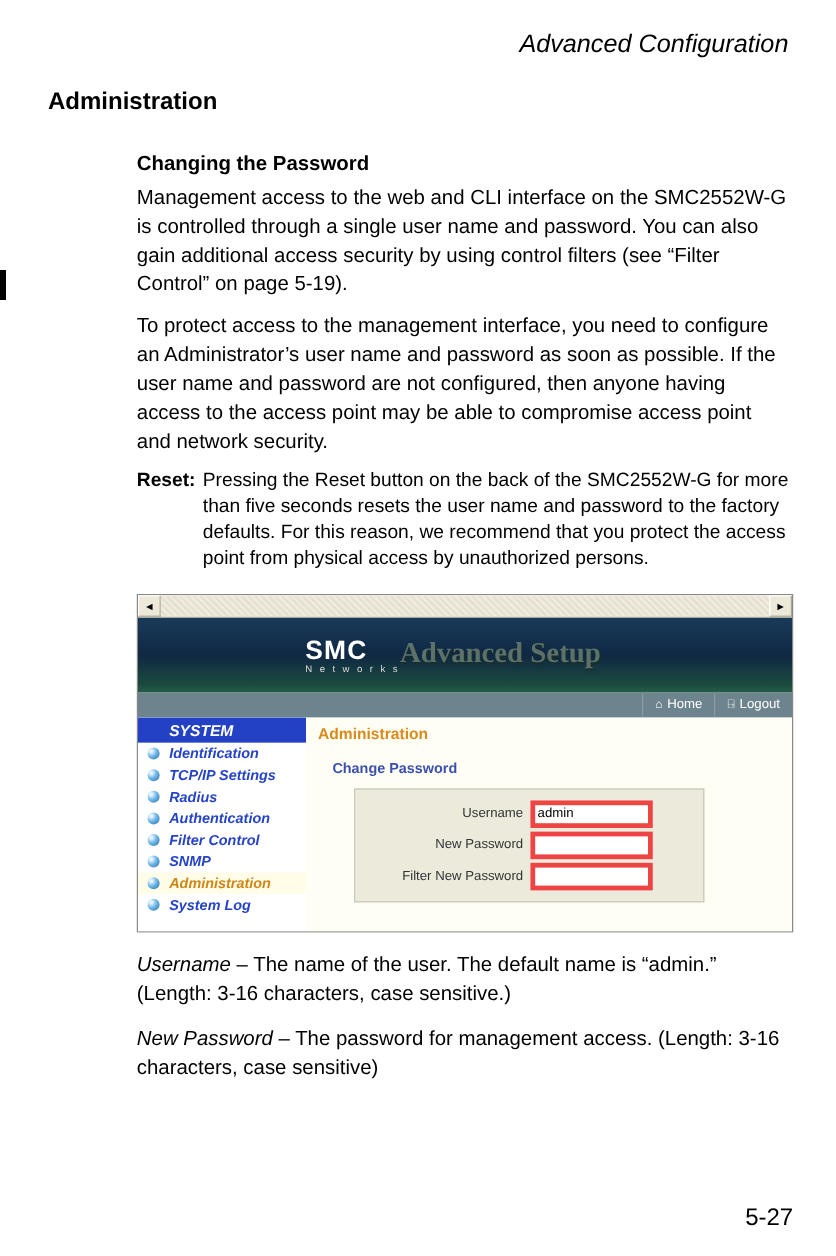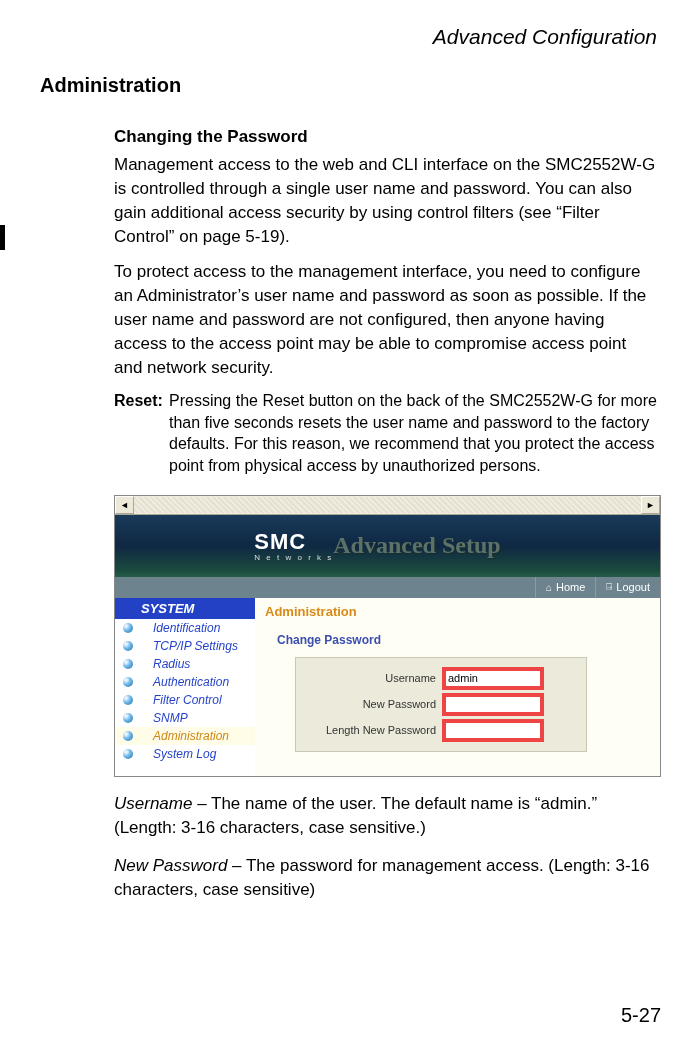--- a/index.html
+++ b/index.html
@@ -150,23 +150,23 @@
     font-weight: bold;
   }
   .sidebar-items {
     background:#fff;
   }
   .sidebar-item {
     font-size: 12px;
     padding: 2px 4px 2px 8px;
     display:flex;
     align-items:center;
-    gap:20px;
+    gap:8px;
     font-style: italic;
-    font-weight: normal;
+    font-weight: bold;
   }
   .bullet {
     width:10px;height:10px;border-radius:50%;
     background: radial-gradient(circle at 30% 30%, #e8f4ff 10%, #6db7e8 45%, #2d6fa3 100%);
     flex-shrink:0;
   }
   .itm-blue {color:#2543c8;}
   .itm-orange {color:#ce8715; background:#fffce8;}
   .main-panel {
     flex:1;
@@ -290,21 +290,21 @@
           <div class="form-box">
             <div class="form-row">
               <div class="form-label">Username</div>
               <input class="form-input" value="admin" style="">
             </div>
             <div class="form-row">
               <div class="form-label">New Password</div>
               <input class="form-input" type="password" style="">
             </div>
             <div class="form-row">
-              <div class="form-label">Length New Password</div>
+              <div class="form-label">Filter New Password</div>
               <input class="form-input" type="password" style="">
             </div>
           </div>
         </div>
       </div>
     </div>
 
     <div class="def">
       <span class="def-term">Username</span><span> – The name of the user. The default name is “admin.” (Length: 3-16 characters, case sensitive.)</span>
     </div>

